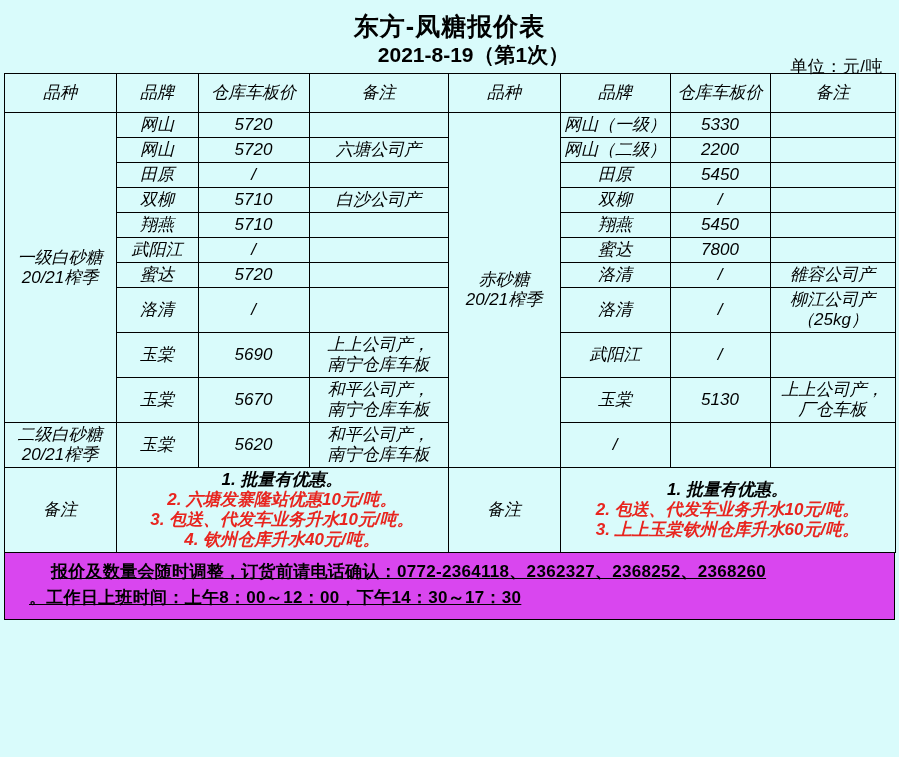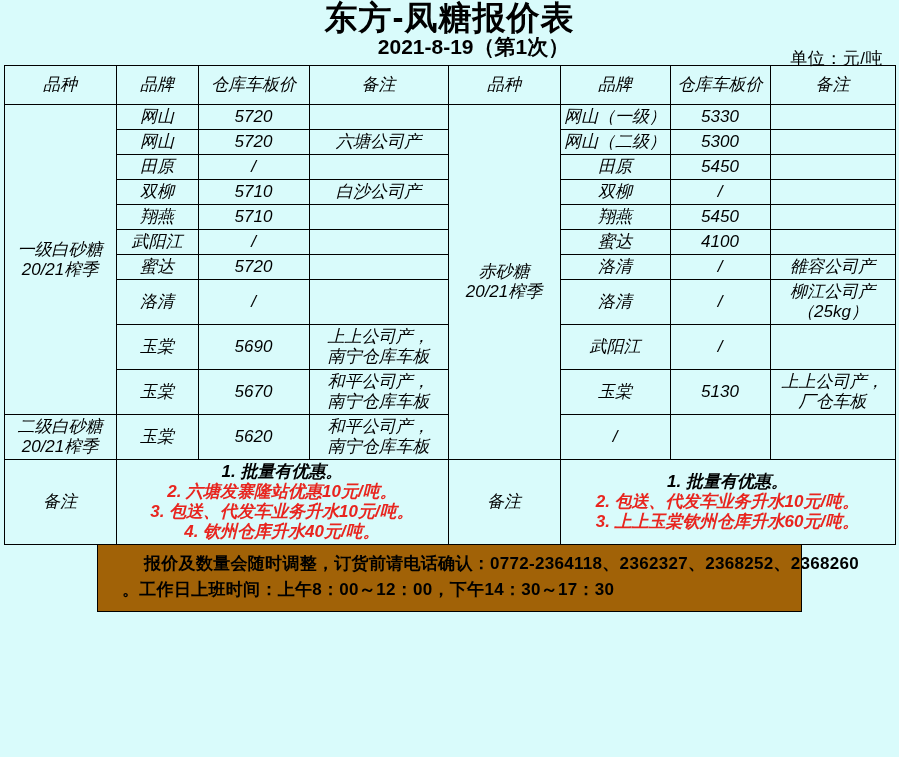--- a/index.html
+++ b/index.html
@@ -17,24 +17,24 @@
   .sheet {
     width: 899px;
     height: 757px;
     background: #d9fbfb;
     box-sizing: border-box;
     padding: 0;
     position: relative;
   }
   .title-row {
     text-align: center;
-    font-size: 33px;
+    font-size: 25px;
     font-weight: bold;
     letter-spacing: 1px;
-    padding-top: 3px;
+    padding-top: 11px;
     line-height: 30px;
   }
   .subtitle-row {
     position: relative;
     text-align: center;
     font-size: 21px;
     font-weight: bold;
     line-height: 28px;
     height: 28px;
     padding-left: 48px;
@@ -81,31 +81,32 @@
   td.remark-body {
     text-align: left;
     padding: 4px 8px;
     font-size: 16px;
     line-height: 22px;
     font-weight: bold;
   }
   td.remark-body .r1 { color: #000; }
   td.remark-body .rr { color: #e8251f; }
   .footer {
-    width: 705px;
+    width: 891px;
     margin: 0 auto;
     border: 1px solid #000;
     border-top: none;
     box-sizing: border-box;
     font-size: 17px;
     font-weight: bold;
     line-height: 26px;
     padding: 6px 10px 8px 10px;
-    background: #a16207;
+    background: #d946ef;
     letter-spacing: 0.3px;
+    text-decoration: underline;
   }
   .footer div { white-space: nowrap; }
   .f1 { text-indent: 36px; }
   .f2 { text-indent: 14px; }
 </style>
 </head>
 <body>
 
 <div class="sheet">
 
@@ -148,21 +149,21 @@
         <td>网山（一级）</td>
         <td>5330</td>
         <td class="note-lines"></td>
       </tr>
 
       <tr>
         <td>网山</td>
         <td>5720</td>
         <td class="note-lines">六塘公司产</td>
         <td>网山（二级）</td>
-        <td>5300</td>
+        <td>2200</td>
         <td class="note-lines"></td>
       </tr>
 
       <tr>
         <td>田原</td>
         <td>/</td>
         <td class="note-lines"></td>
         <td>田原</td>
         <td>5450</td>
         <td class="note-lines"></td>
@@ -184,21 +185,21 @@
         <td>翔燕</td>
         <td>5450</td>
         <td class="note-lines"></td>
       </tr>
 
       <tr>
         <td>武阳江</td>
         <td>/</td>
         <td class="note-lines"></td>
         <td>蜜达</td>
-        <td>4100</td>
+        <td>7800</td>
         <td class="note-lines"></td>
       </tr>
 
       <tr>
         <td>蜜达</td>
         <td>5720</td>
         <td class="note-lines"></td>
         <td>洛清</td>
         <td>/</td>
         <td class="note-lines">雒容公司产</td>

